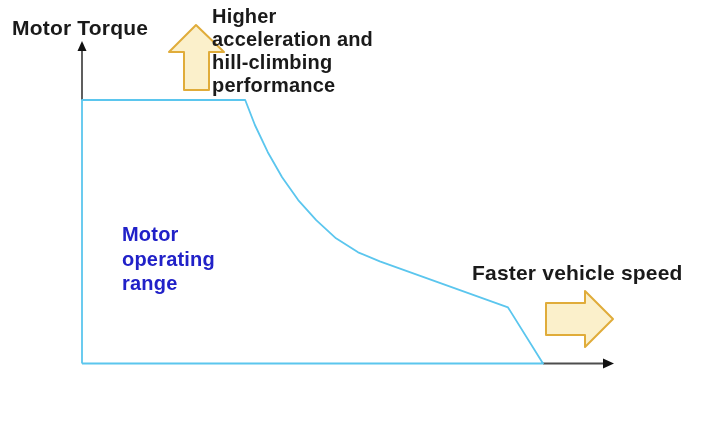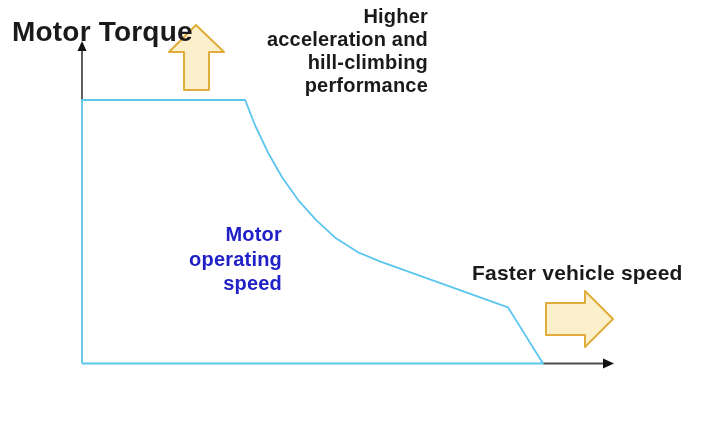--- a/index.html
+++ b/index.html
@@ -39,27 +39,27 @@
     fill: var(--arrow-fill, #fbf0cb);
     stroke: var(--arrow-stroke, #e0ac3a);
     stroke-width: 2;
     stroke-linejoin: round;
   }
   .label {
     position: absolute;
     color: var(--text, #1a1a1a);
     font-weight: 700;
     white-space: pre-line;
-    text-align: right;
+    text-align: left;
     letter-spacing: 0.2px;
   }
   .label.y-axis-label {
     left: 12px;
     top: 16px;
-    font-size: 28px;
+    font-size: 21px;
     text-align: left;
     white-space: nowrap;
   }
   .label.annotation-up {
     left: 212px;
     top: 5px;
     width: 216px;
     font-size: 20px;
     line-height: 23px;
   }
@@ -113,18 +113,18 @@
 
   <div class="label y-axis-label">Motor Torque</div>
 
   <div class="label annotation-up">Higher
 acceleration and
 hill-climbing
 performance</div>
 
   <div class="label region-label">Motor
 operating
-speed</div>
+range</div>
 
   <div class="label annotation-right">Faster vehicle speed</div>
 
 
 </div>
 
 </body></html>

